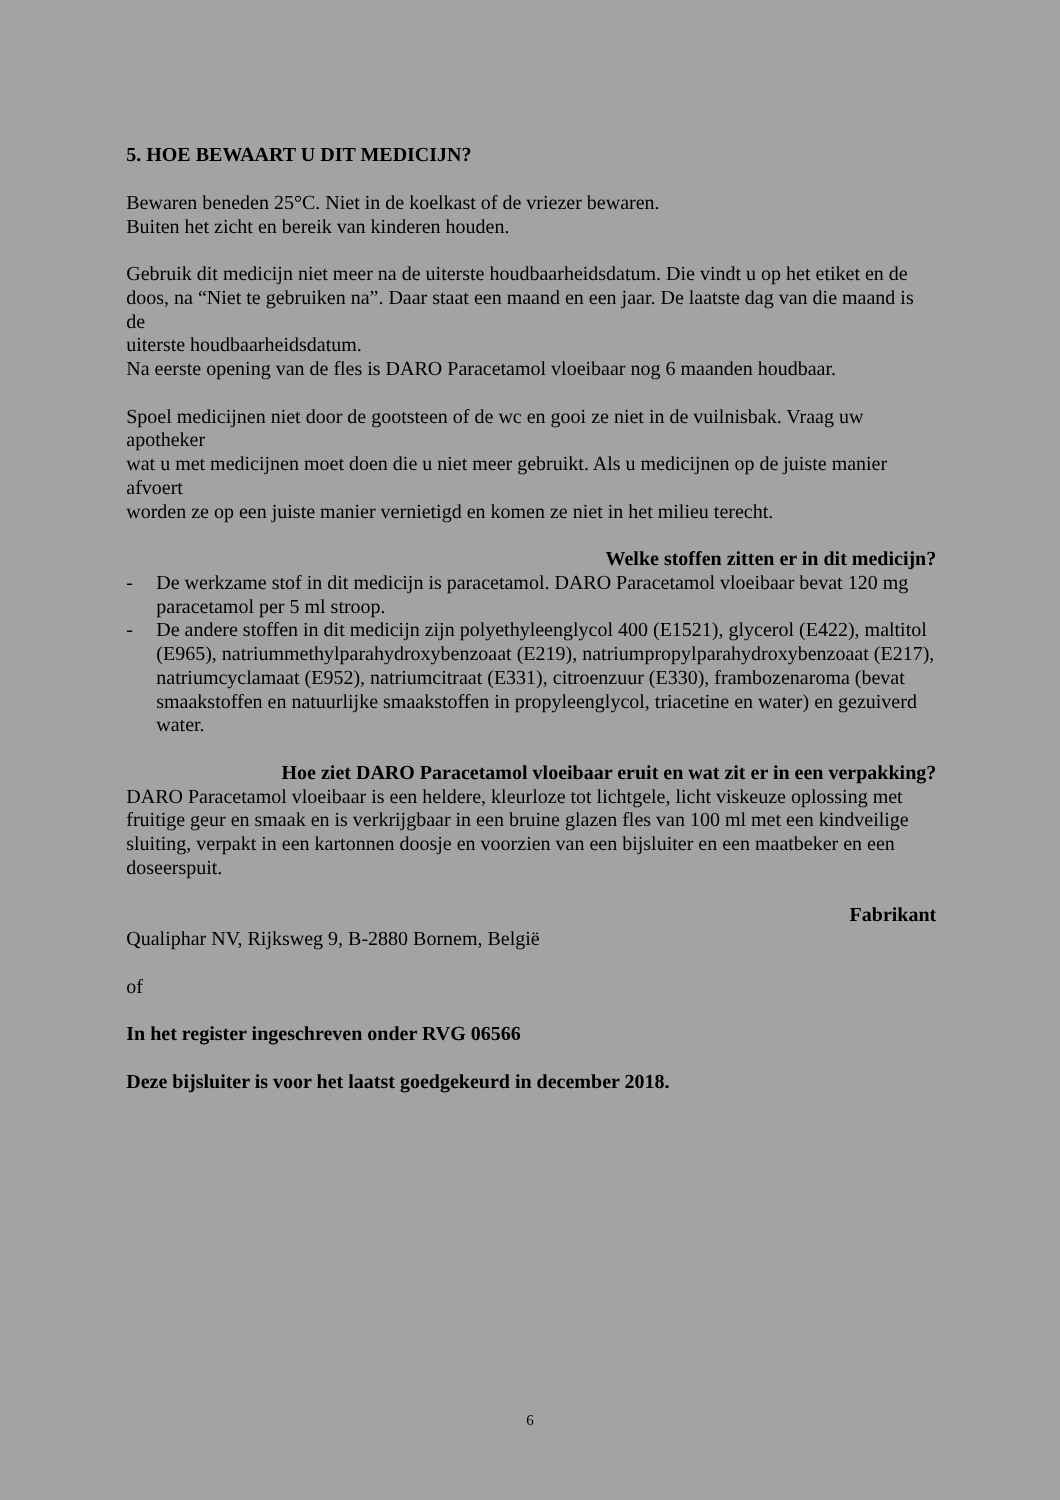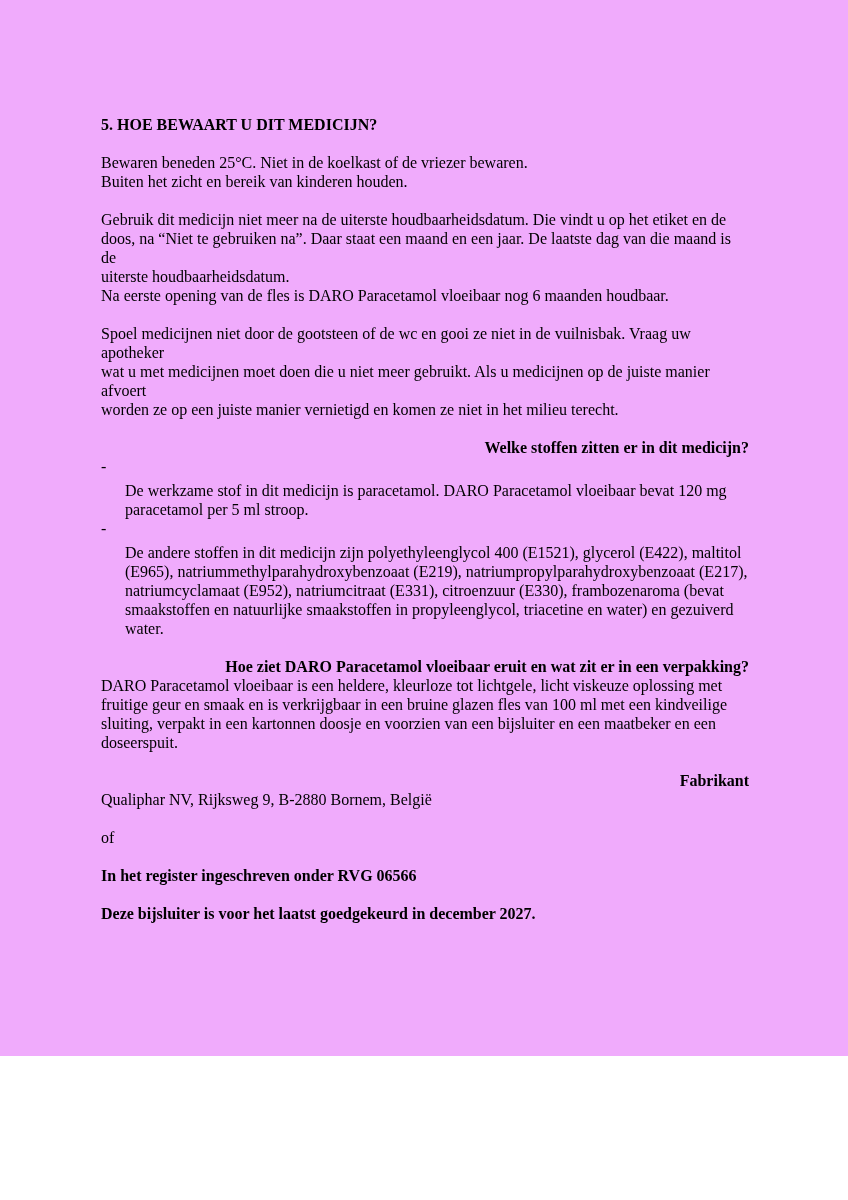--- a/index.html
+++ b/index.html
@@ -11,22 +11,22 @@
     width: 848px;
     height: 1200px;
     color: #000000;
     font-family: "Liberation Serif", "DejaVu Serif", serif;
     font-size: 16px;
     line-height: 19px;
   }
   .page {
     position: relative;
     width: 848px;
-    height: 1056px;
-    background: #f0abfc;
+    height: 1200px;
+    background: #a3a3a3;
     overflow: hidden;
   }
   .content {
     position: absolute;
     top: 115px;
     left: 101px;
     width: 648px;
   }
   .block {
     white-space: pre-line;
@@ -46,21 +46,20 @@
     display: flex;
     align-items: flex-start;
   }
   .bullet .marker {
     flex: none;
     width: 24px;
   }
   .bullet .text {
     flex: 1;
     white-space: pre-line;
-    margin-top: 24px;
   }
   .page-number {
     position: absolute;
     top: 1129px;
     left: 0;
     width: 100%;
     text-align: center;
     font-size: 12px;
     line-height: 14px;
   }
@@ -115,18 +114,18 @@
 
     <div class="block tight bold">Fabrikant</div>
 
     <div class="block">Qualiphar NV, Rijksweg 9, B-2880 Bornem, België</div>
 
     <div class="block">of</div>
 
 
     <div class="block bold">In het register ingeschreven onder RVG 06566</div>
 
-    <div class="block bold">Deze bijsluiter is voor het laatst goedgekeurd in december 2027.</div>
+    <div class="block bold">Deze bijsluiter is voor het laatst goedgekeurd in december 2018.</div>
 
   </div>
 
   <div class="page-number">6</div>
 </div>
 
 </body></html>

